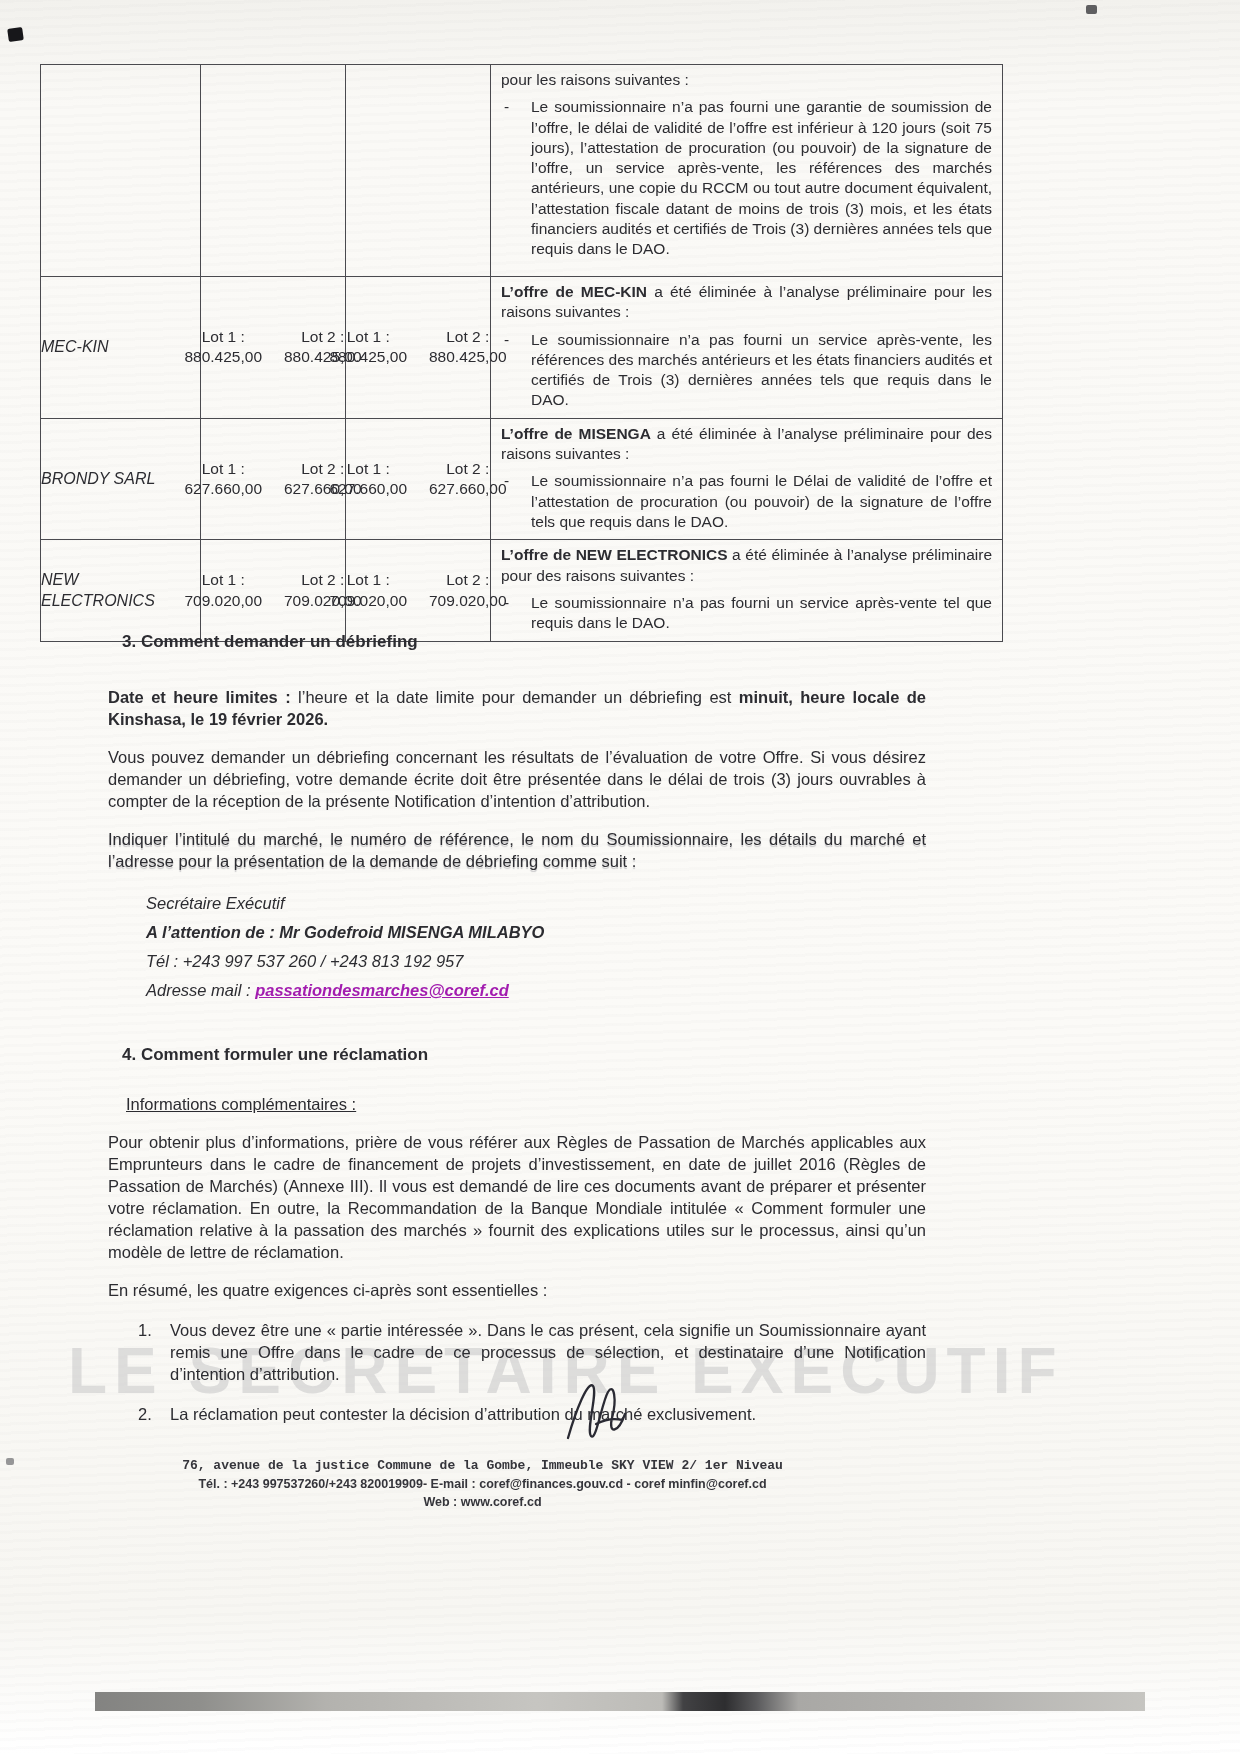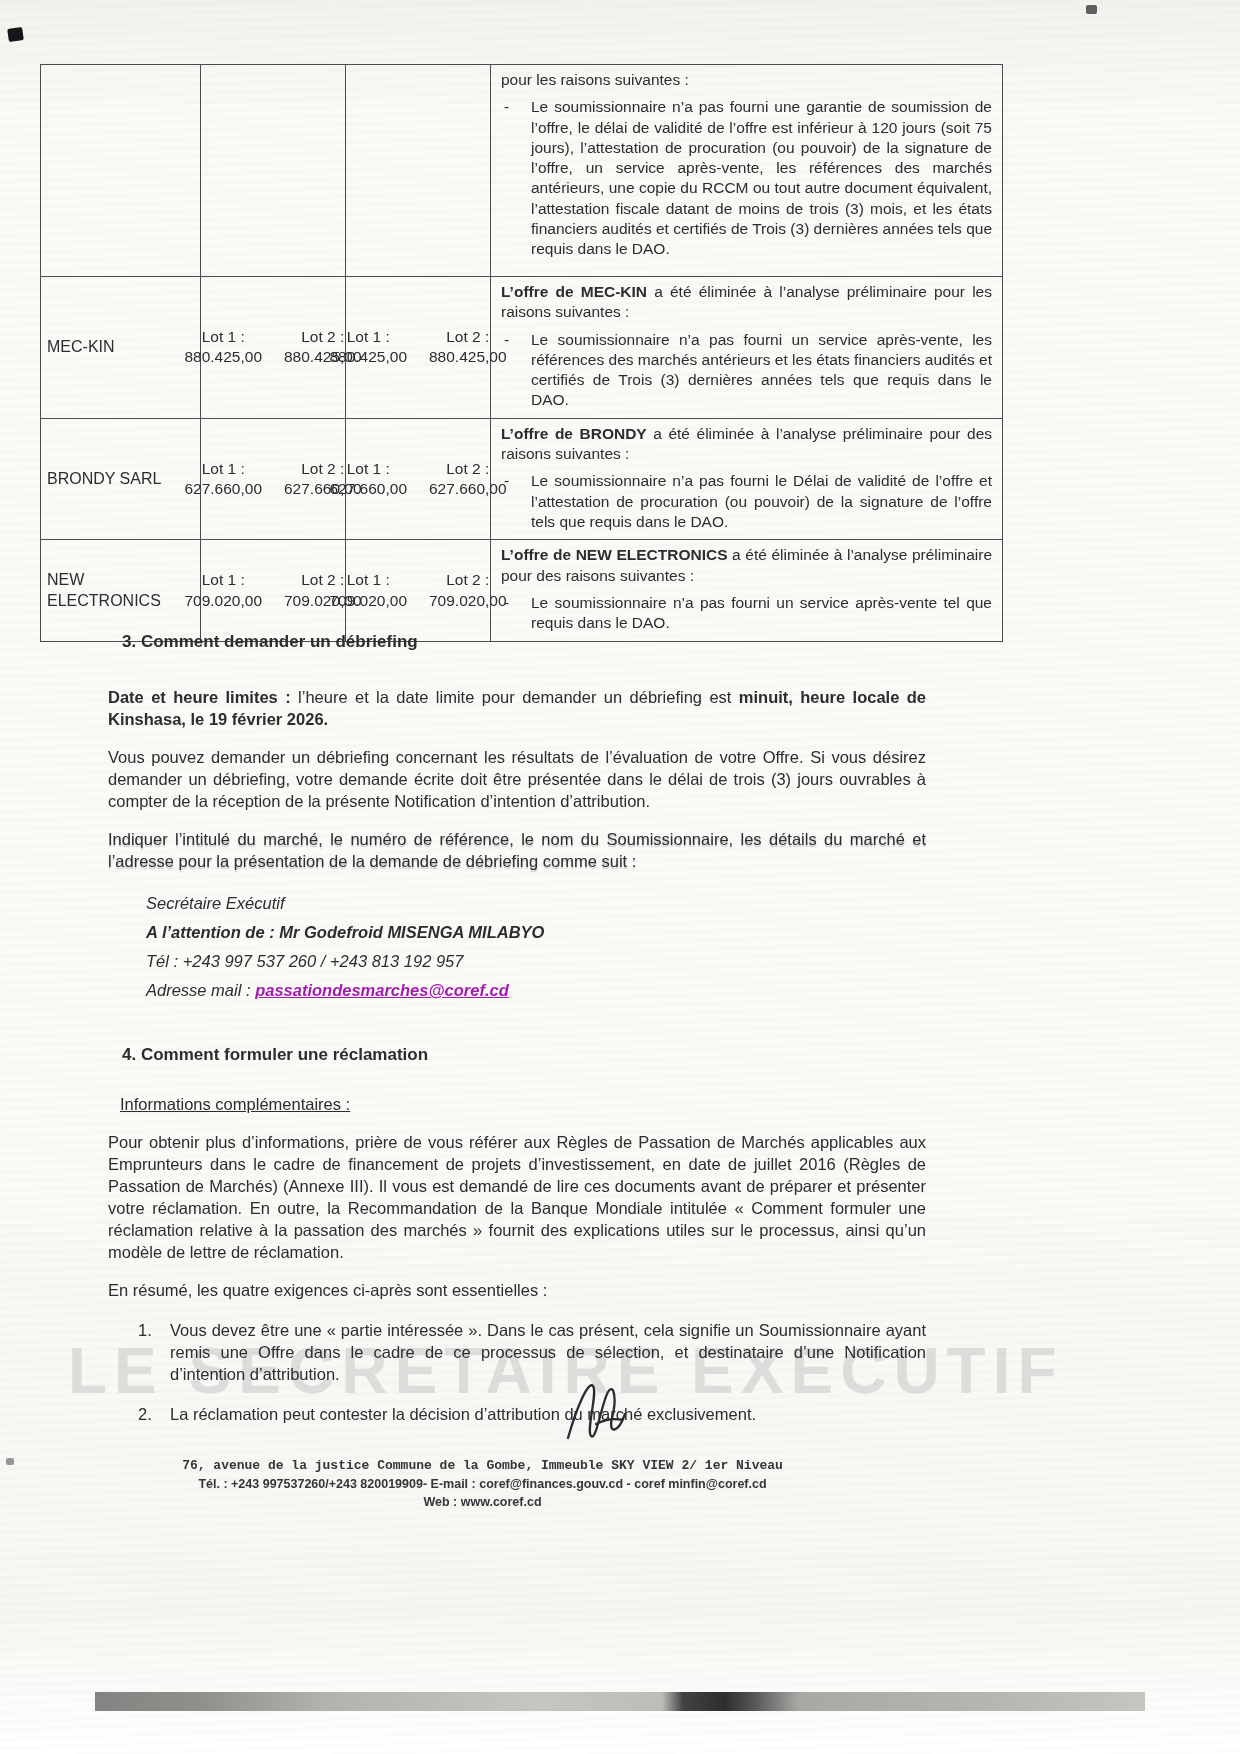--- a/index.html
+++ b/index.html
@@ -27,39 +27,39 @@
   table.doc{
     position:absolute;left:40px;top:64px;width:962px;z-index:2;
     border-collapse:collapse;table-layout:fixed;background:transparent;
   }
   .doc td{
     border:1.6px solid #4a4a4f;
     padding:4px 9px;
     font-size:15.5px;line-height:1.31;
     vertical-align:middle;
   }
-  .doc .c-name{font-size:16px;padding-left:6px;}
+  .doc .c-name{font-size:16px;padding-left:0;font-style:italic;}
   .doc .c-lot{text-align:center;padding:4px 4px;}
   .doc .c-reason{vertical-align:top;text-align:justify;padding:5px 10px 7px 10px;}
   .lots{display:flex;flex-direction:row;gap:22px;align-items:center;justify-content:center;}
   .rintro{margin:0;}
   .rintro b{font-weight:bold;margin-top:33px;}
   .bullet{display:flex;gap:15px;margin-top:7px;padding-left:3px;}
   .bullet .dash{flex:0 0 12px;}
   .bullet .btext{text-align:justify;flex:1;}
 
   
   .content{position:absolute;left:108px;top:632px;width:818px;z-index:2;}
   .sec-h{font-size:17px;font-weight:bold;margin:0 0 0 14px;}
   .sec-h.s4{margin-top:42px;}
   .para{font-size:16.5px;line-height:22px;text-align:justify;margin:16px 0 0 0;}
   .para.first{margin-top:34px;}
   .para b{font-weight:bold;}
   .blur{text-shadow:0 2px 1px rgba(85,85,100,0.30);}
-  .sub-u{text-decoration:underline;text-align:left;margin-top:28px;margin-left:12px;}
+  .sub-u{text-decoration:underline;text-align:left;margin-top:28px;margin-left:18px;}
   .contact{margin:18px 0 0 38px;font-style:italic;font-size:16.5px;line-height:26px;}
   .contact p{margin:0 0 3px 0;}
   .contact .bold{font-weight:bold;}
   .email{font-weight:bold;text-decoration:underline;color:#a21caf;cursor:pointer;}
   .num-item{display:flex;gap:12px;margin:18px 0 0 30px;font-size:16.5px;line-height:22px;}
   .num-item .num{flex:0 0 20px;}
   .num-item .ntext{text-align:justify;flex:1;}
 
   
   .watermark{
@@ -146,21 +146,21 @@
             <div>Lot 2 : 627.660,00</div>
           </div>
       </td>
       <td class="c-lot">
         <div class="lots">
             <div>Lot 1 : 627.660,00</div>
             <div>Lot 2 : 627.660,00</div>
           </div>
       </td>
       <td class="c-reason">
-        <p class="rintro"><b>L’offre de BRONDY</b><span> a été éliminée à l’analyse préliminaire pour des raisons suivantes :</span></p>
+        <p class="rintro"><b>L’offre de MISENGA</b><span> a été éliminée à l’analyse préliminaire pour des raisons suivantes :</span></p>
         <div class="bullet">
           <span class="dash">-</span>
           <span class="btext">Le soumissionnaire n’a pas fourni le Délai de validité de l’offre et l’attestation de procuration (ou pouvoir) de la signature de l’offre tels que requis dans le DAO.</span>
         </div>
       </td>
     </tr>
     <tr style="height:102px">
       <td class="c-name"><span>NEW ELECTRONICS</span></td>
       <td class="c-lot">
         <div class="lots">

